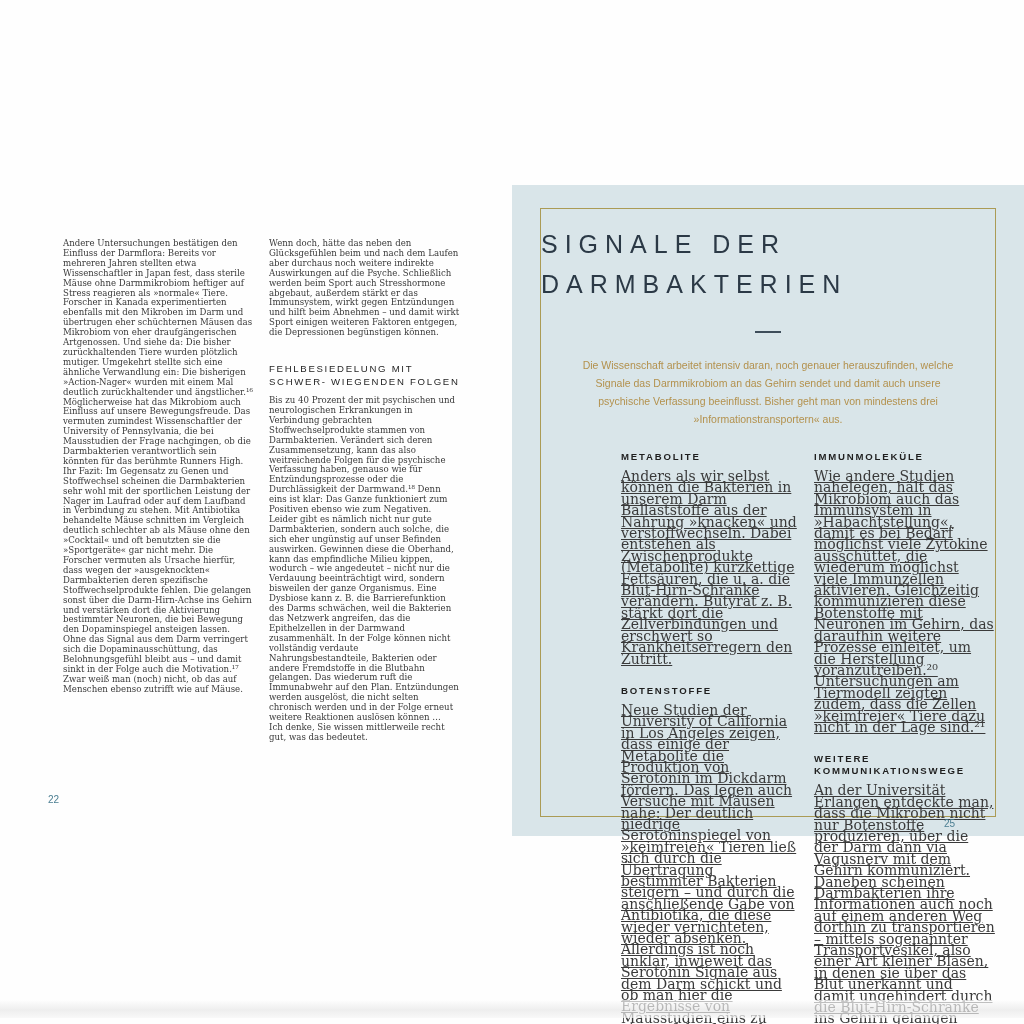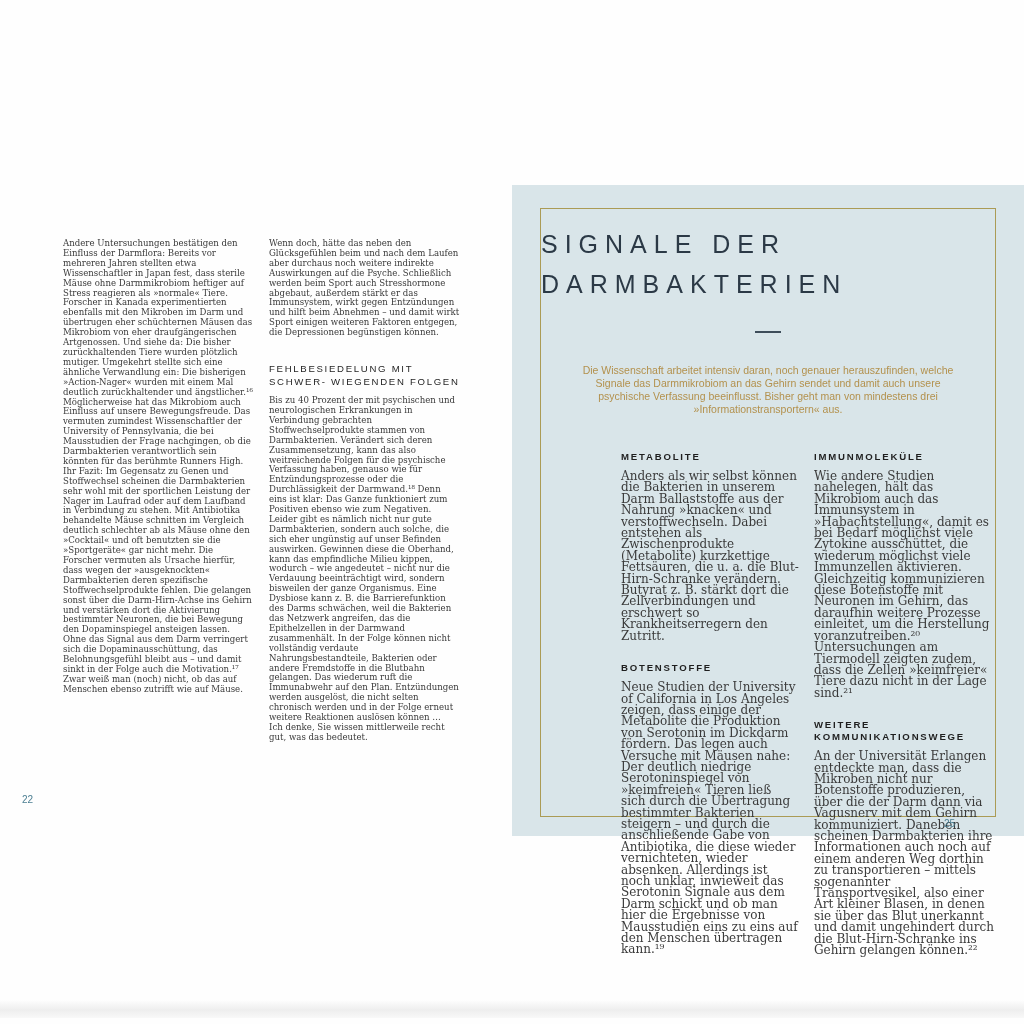--- a/index.html
+++ b/index.html
@@ -13,46 +13,46 @@
             color:#3a3a3a; text-align:left; }
   .lp-col-1 { left:63px; }
   .lp-col-2 { left:269px; }
   .lp-col p { margin:0; }
   .lp-heading {
     font-family:"Liberation Sans", sans-serif; font-weight:normal; font-size:9.6px;
     letter-spacing:1.7px; line-height:13px; color:#1f1f1f; margin:24px 0 8px 0;
   }
   .page-num { position:absolute; font-family:"Liberation Sans", sans-serif;
               font-size:10px; color:#4c7f92; }
-  .page-num-left { left:22px; top:794px; }
+  .page-num-left { left:48px; top:794px; }
   
   .blue-panel { position:absolute; left:512px; top:185px; width:512px; height:651px;
                 background:#d9e5e9; }
   .gold-box { position:absolute; left:28px; right:28px; top:23px; bottom:19px;
               border:1px solid #ab9b55; }
   .chapter-title {
     margin-top:15px; text-align:left; font-family:"Liberation Sans", sans-serif;
     font-weight:400; font-size:25px; line-height:40px; letter-spacing:7px;
     color:#2b3946;
   }
   .divider-line { width:26px; height:2px; background:#3e4d5a; margin:27px auto 0 auto; }
   .intro {
-    margin:31px auto 0 auto; width:392px; text-align:center;
-    font-family:"Liberation Sans", sans-serif; font-size:10.5px; line-height:13px;
+    margin:23px auto 0 auto; width:392px; text-align:center;
+    font-family:"Liberation Sans", sans-serif; font-size:10.5px; line-height:18px;
     color:#b3914d;
   }
   .rp-columns { position:absolute; left:32px; top:242px; display:flex; gap:15px;margin-left:48px; }
   .rp-col-1 { width:178px; }
   .rp-col-2 { width:182px; }
   .section + .section { margin-top:20px; }
   .section-heading {
     font-family:"Liberation Sans", sans-serif; font-weight:bold; font-size:9.6px;
     letter-spacing:1.8px; line-height:12px; color:#1f1f1f; margin-bottom:8px;
   }
-  .section-body { font-size:12px; line-height:11.4px; color:#3a3a3a; }
+  .section-body { font-size:14px; line-height:11.4px; color:#3a3a3a;text-decoration:underline; }
   .page-num-right { position:absolute; right:40px; top:609px; }
   
   .bottom-shade { position:absolute; left:0; right:0; top:1000px; height:18px;
                   background:linear-gradient(#fefefe, #e7e7e7 55%, #f6f6f6); opacity:.7; }
 </style>
 </head>
 <body>
 
 <div class="spread">
 

